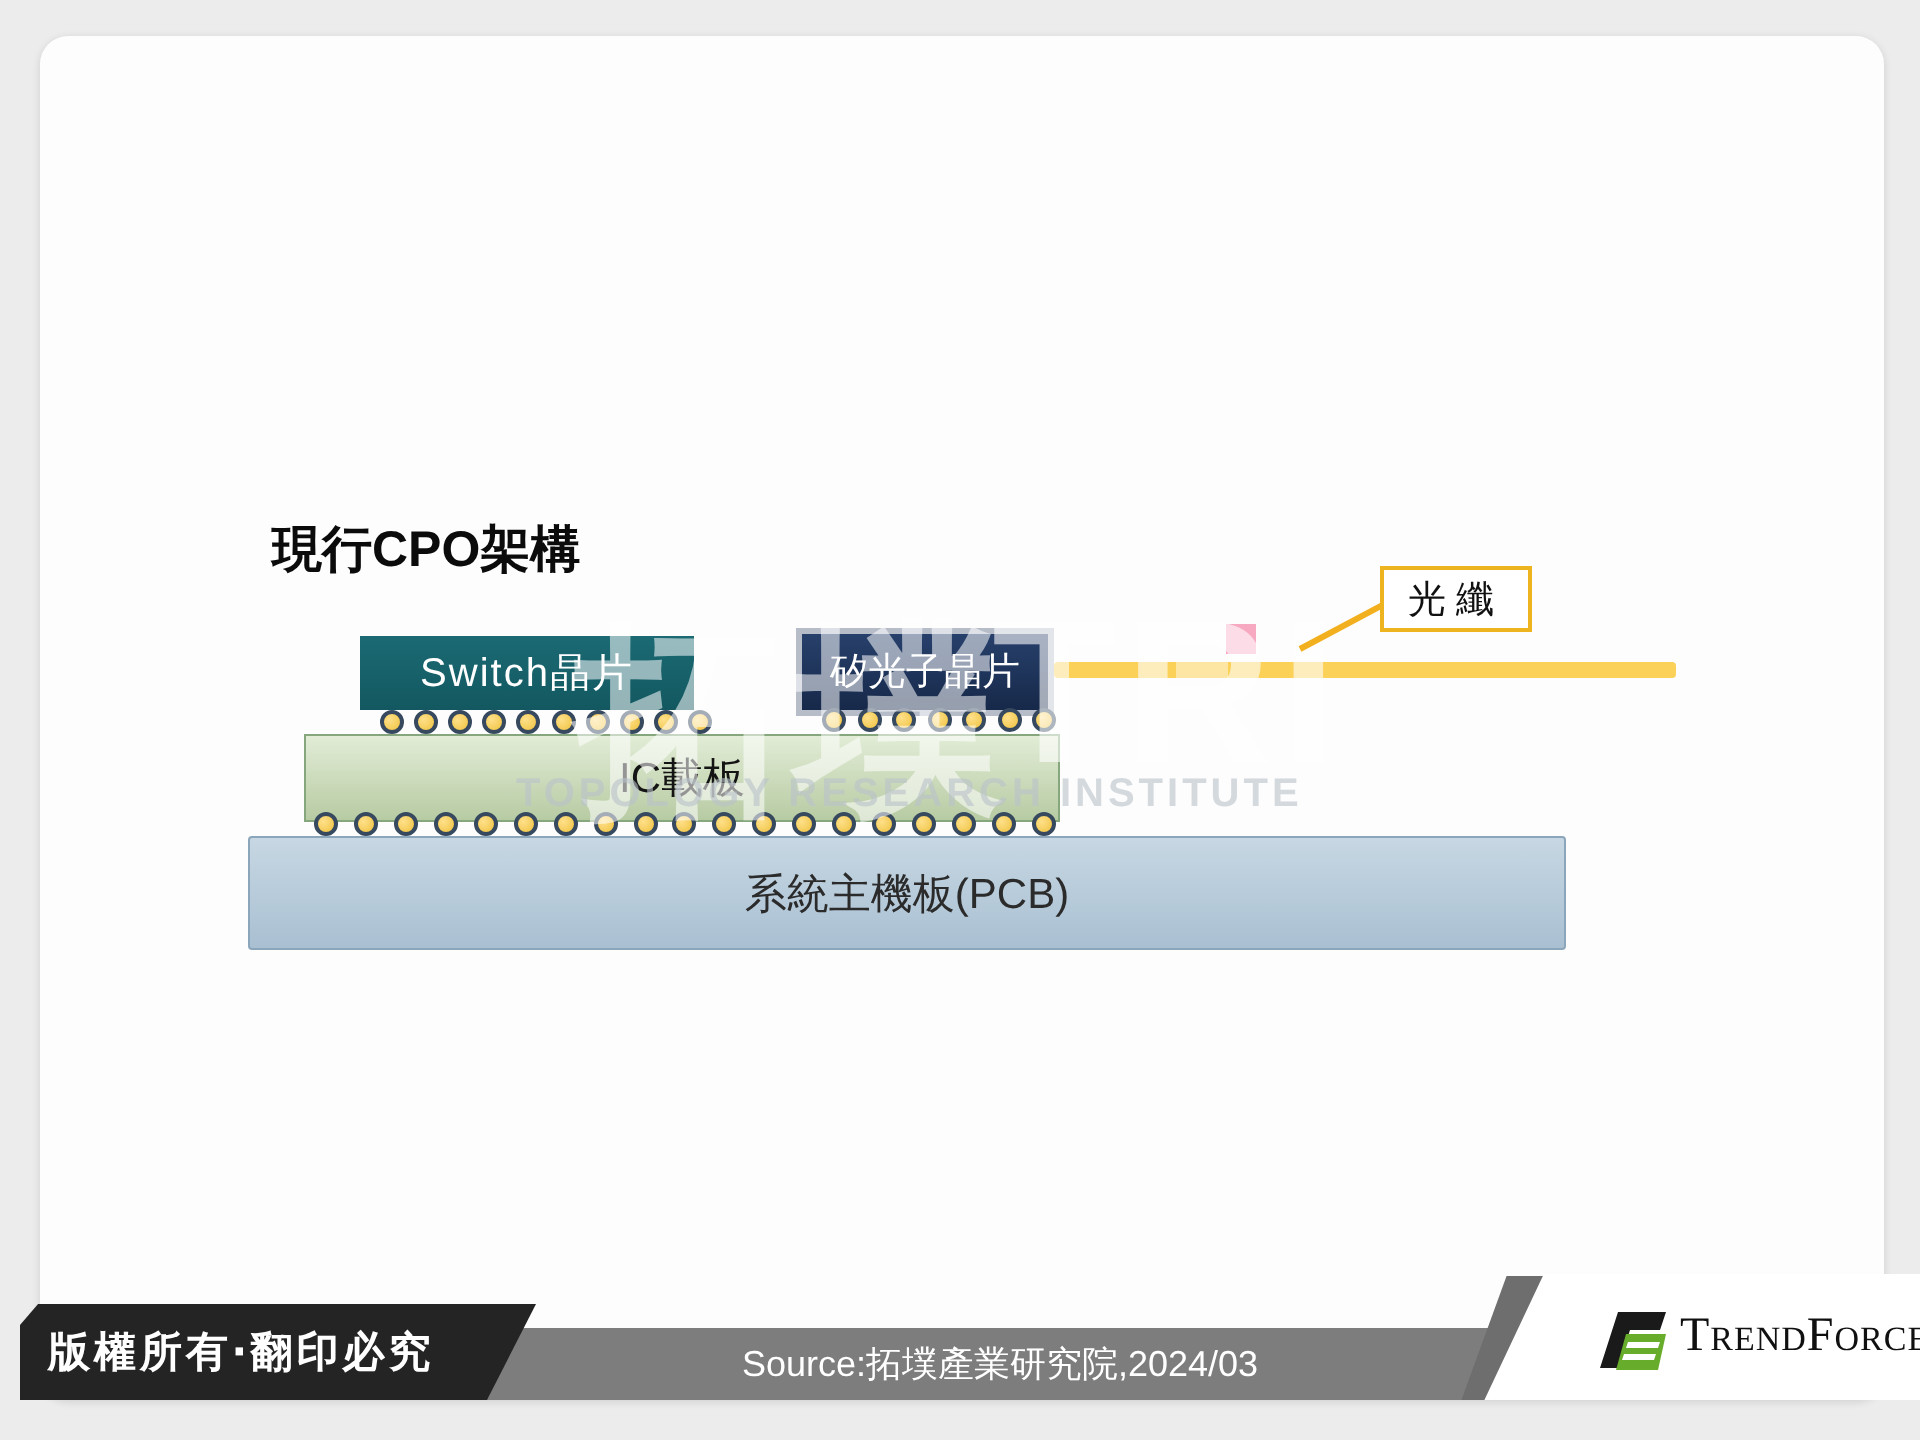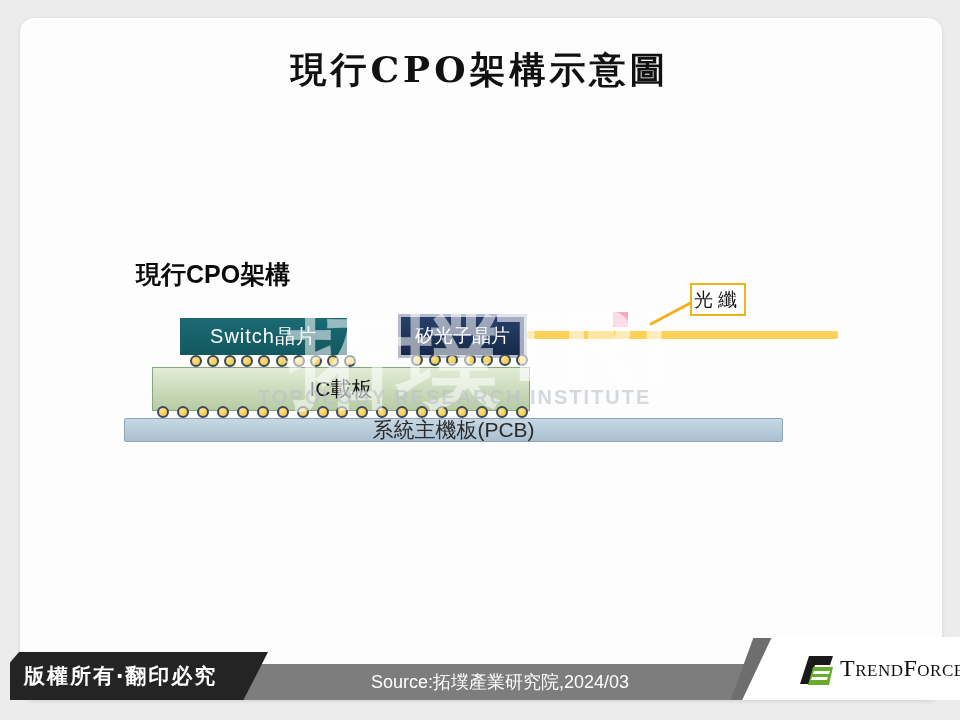--- a/index.html
+++ b/index.html
@@ -15,37 +15,37 @@
   
   .switch-chip{position:absolute;left:180px;top:318px;width:167px;height:37px;z-index:2;
     background:linear-gradient(180deg,#1b6a74,#135860);display:flex;align-items:center;justify-content:center;
     color:#fff;font-size:20px;letter-spacing:1px;}
   .photonic-chip{position:absolute;left:398px;top:314px;width:129px;height:44px;z-index:2;box-sizing:border-box;
     border:3px solid #b6bdc9;background:linear-gradient(180deg,#27406b,#17294a);
     display:flex;align-items:center;justify-content:center;color:#fff;font-size:19px;}
   .substrate{position:absolute;left:152px;top:367px;width:378px;height:44px;z-index:1;box-sizing:border-box;
     background:linear-gradient(180deg,#e2ecd6,#b7cba3);border:1px solid #86a77d;
     display:flex;align-items:center;justify-content:center;font-size:21px;color:#141414;}
-  .pcb{position:absolute;left:124px;top:418px;width:659px;height:24px;z-index:1;box-sizing:border-box;
+  .pcb{position:absolute;left:124px;top:418px;width:659px;height:57px;z-index:1;box-sizing:border-box;
     background:linear-gradient(180deg,#c7d7e3,#a9c0d2);border:1px solid #8ba6bb;border-radius:2px;
     display:flex;align-items:center;justify-content:center;font-size:21px;color:#2b2b2b;}
 
   .ball-row{position:absolute;display:flex;justify-content:space-between;z-index:3;}
   .row-a{left:190px;top:355px;width:166px;}
   .row-b{left:411px;top:354px;width:117px;}
   .row-c{left:157px;top:406px;width:371px;}
   .ball{width:12px;height:12px;border-radius:50%;box-sizing:border-box;border:2px solid #36495f;
         background:radial-gradient(circle at 35% 35%,#ffe08a,#eec23f);}
 
   .fiber{position:absolute;left:527px;top:331px;width:311px;height:8px;background:#fbd158;border-radius:2px;z-index:2;}
   .fiber-highlight{position:absolute;left:588px;top:331px;width:26px;height:8px;background:rgba(255,255,255,.45);z-index:2;}
   .fiber-connector{position:absolute;left:613px;top:312px;width:15px;height:15px;background:#f7a9c1;z-index:2;}
   .fiber-pointer{position:absolute;left:650px;top:323px;width:48px;height:0;border-top:3px solid #f2b01e;
         transform:rotate(-28deg);transform-origin:left center;z-index:6;}
-  .fiber-label{position:absolute;left:690px;top:283px;width:56px;height:33px;box-sizing:border-box;
+  .fiber-label{position:absolute;left:690px;top:283px;width:76px;height:33px;box-sizing:border-box;
         border:2px solid #eeb41f;background:#fff;display:flex;align-items:center;justify-content:center;
         font-size:19px;letter-spacing:5px;color:#111;z-index:6;}
 
   
   .watermark{position:absolute;inset:0;pointer-events:none;z-index:5;}
   .wm-cjk{position:absolute;left:288px;top:292px;font-size:104px;font-weight:bold;
         color:rgba(255,255,255,.55);letter-spacing:6px;}
   .wm-latin{position:absolute;left:496px;top:288px;font-size:102px;font-weight:bold;
         color:rgba(255,255,255,.6);letter-spacing:4px;}
   .wm-sub{position:absolute;left:258px;top:386px;font-size:20px;font-weight:bold;
@@ -69,21 +69,20 @@
         font-family:"Liberation Serif","DejaVu Serif",serif;font-variant:small-caps;
         font-size:24px;color:#101010;letter-spacing:0.5px;}
   .disclaimer{position:absolute;left:24px;top:702px;font-size:12.5px;color:#9ba0a5;z-index:7;}
 </style>
 </head>
 <body>
 
 <div class="stage">
   <div class="card"></div>
 
-  <div class="title">現行CPO架構示意圖</div>
 
   <div class="section-label">現行CPO架構</div>
 
   <div class="substrate">
     <span>IC載板</span>
   </div>
   <div class="pcb">
     <span>系統主機板(PCB)</span>
   </div>
   <div class="switch-chip">

